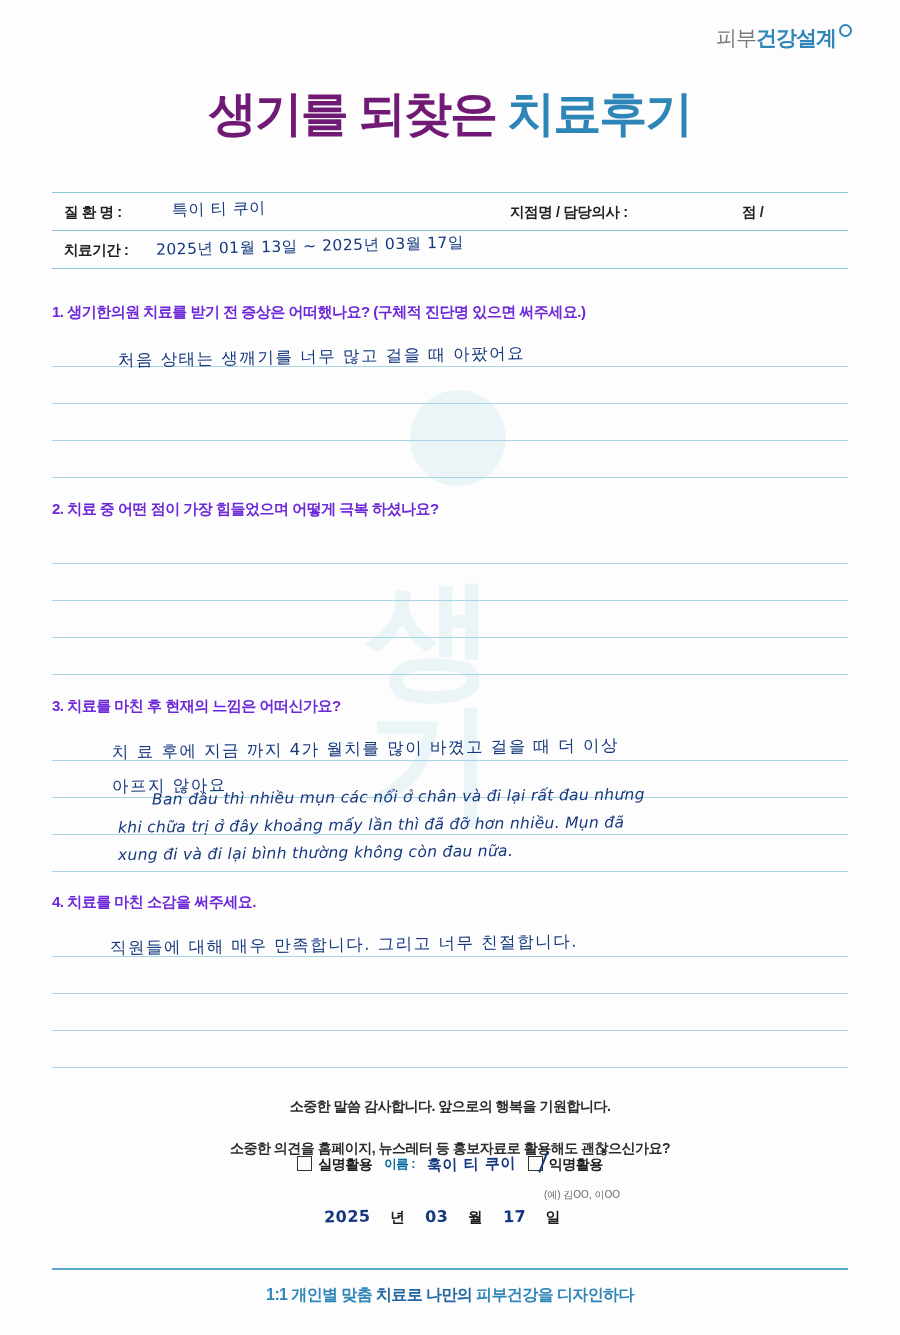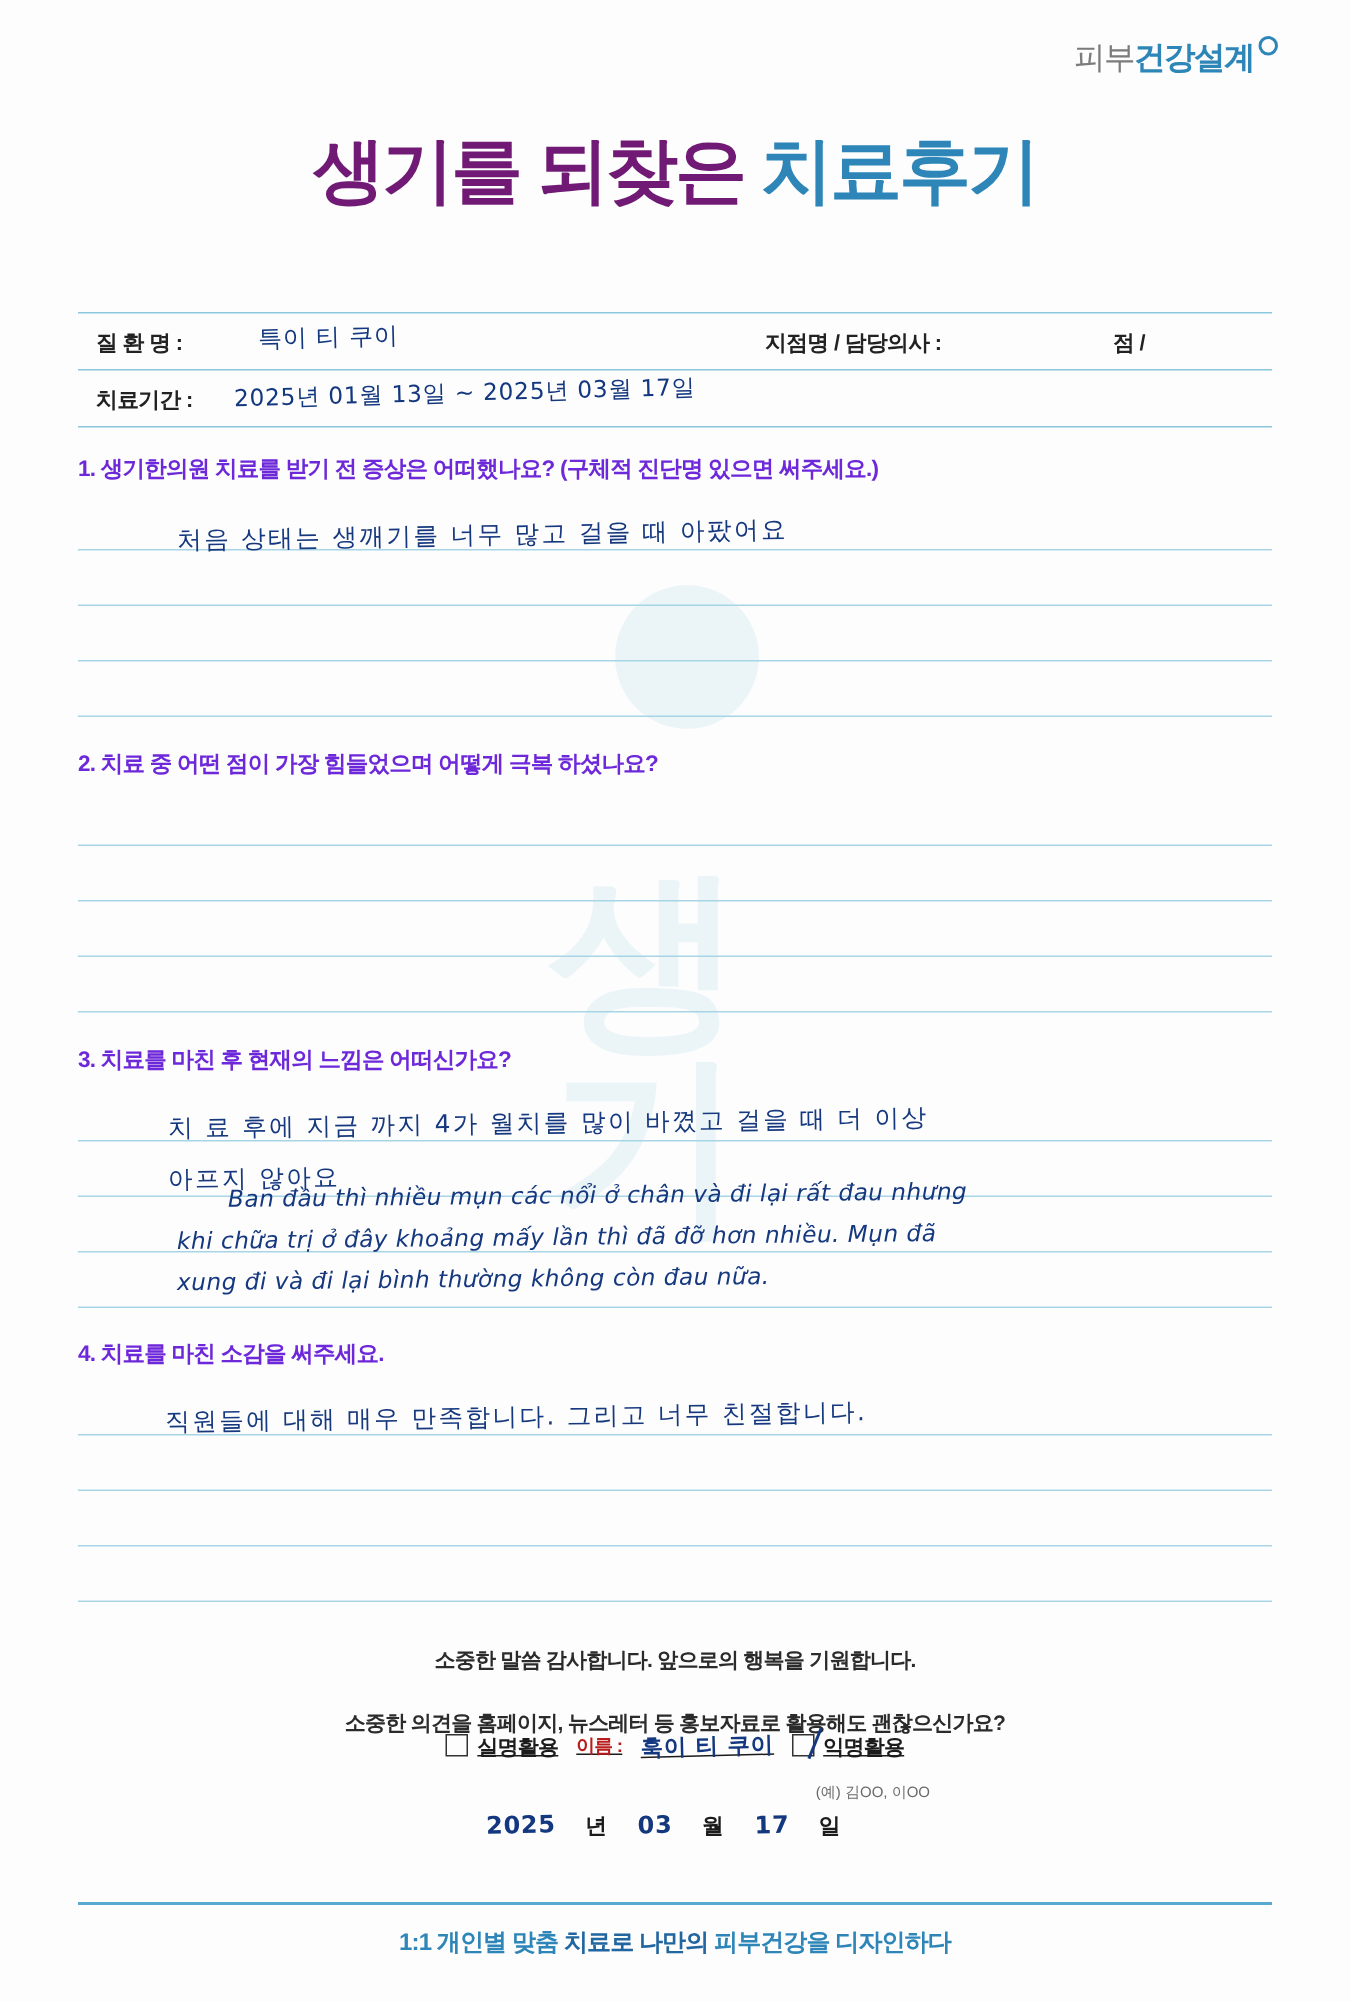--- a/index.html
+++ b/index.html
@@ -102,21 +102,21 @@
     font-size: 17px;
     font-weight: bold;
     color: #3d3d3d;
     letter-spacing: -0.6px;
   }
 
   
   .info {
     position: absolute;
     left: 52px;
-    top: 208px;
+    top: 192px;
     width: 796px;
     text-align: center;
   }
   .info-row {
     position: relative;
     height: 37px;
     border-bottom: 1px solid #8bc8dd;
   }
   .info-row.first { border-top: 1px solid #8bc8dd; }
   .info-label {
@@ -184,21 +184,20 @@
     right: 0;
     top: 1155px;
     display: flex;
     justify-content: center;
     align-items: center;
     gap: 12px;
     font-size: 14px;
     font-weight: bold;
     color: #1b1b1b;
     letter-spacing: -0.5px;
-    text-decoration: underline;
   }
   .cbox {
     display: inline-block;
     width: 13px;
     height: 13px;
     border: 1.6px solid #333;
     margin-right: 6px;
     vertical-align: -2px;
     position: relative;
   }
@@ -330,21 +329,21 @@
     <div class="line"></div>
     <div class="line"></div>
   </div>
   <div class="hw hw-ko" style="left:110px; top:934px; transform:rotate(-0.8deg);">직원들에 대해   매우 만족합니다.  그리고 너무  친절합니다.</div>
 
   <div class="foot-text" style="top:1098px;">소중한 말씀 감사합니다. 앞으로의 행복을 기원합니다.</div>
   <div class="foot-text" style="top:1120px;margin-top:20px;">소중한 의견을 홈페이지, 뉴스레터 등 홍보자료로 활용해도 괜찮으신가요?</div>
 
   <div class="consent">
     <span><span class="cbox"></span><span>실명활용</span></span>
-    <span style="font-size:12.5px; color:#b91c1c;text-align:center;">이름 :</span>
+    <span style="font-size:12.5px; color:#0369a1;text-align:center;">이름 :</span>
     <span class="hand" style="font-size:15px;">훅이  티 쿠이</span>
     <span><span class="cbox checked"></span><span>익명활용</span></span>
   </div>
   <div class="eg">(예) 김OO, 이OO</div>
 
   <div class="datestamp">
     <span class="hand" style="display:inline-block; font-size:16px;">2025</span>
     <span style="margin:0 16px;">년</span>
     <span class="hand" style="display:inline-block; font-size:16px;">03</span>
     <span style="margin:0 16px;">월</span>

